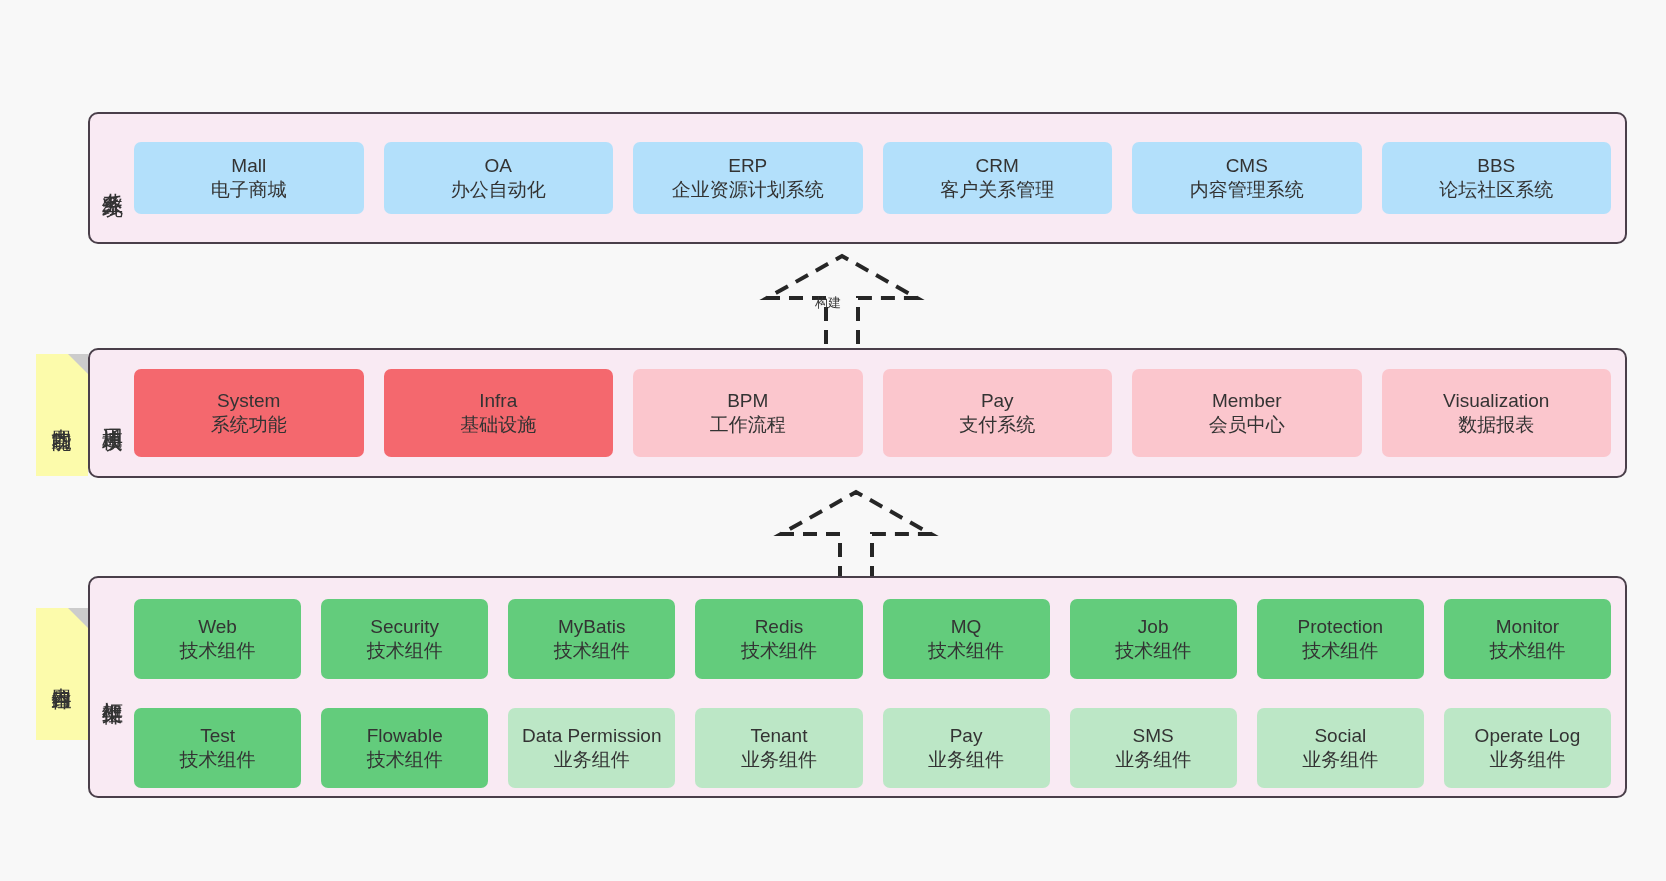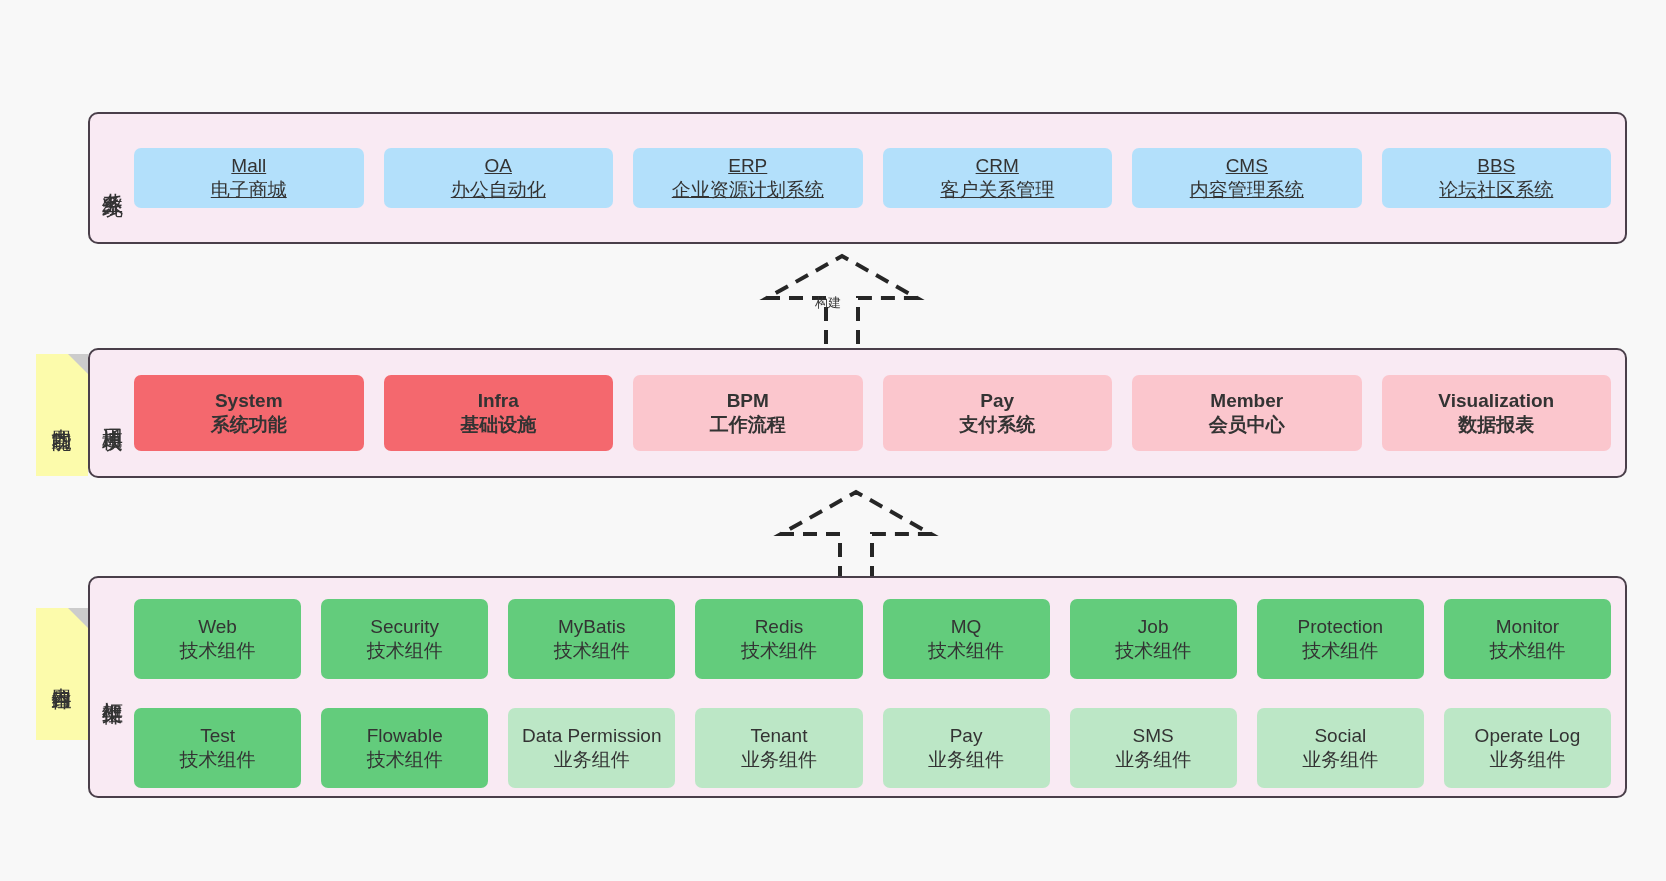--- a/index.html
+++ b/index.html
@@ -84,26 +84,26 @@
   .node.blue   { background: #b3e0fb; }
   .node.red    { background: #f4686e; }
   .node.pink   { background: #fbc6cd; }
   .node.green  { background: #63cc7c; }
   .node.lgreen { background: #bce7c6; }
 
   
   #layer-business {
     left: 88px;  top: 112px;  width: 1539px; height: 132px;
   }
-  #layer-business .node { height: 60px; text-decoration: underline; }
+  #layer-business .node { height: 72px; }
 
   #layer-common {
     left: 88px;  top: 348px;  width: 1539px; height: 130px;
   }
-  #layer-common .node { height: 76px; font-weight: bold; }
+  #layer-common .node { height: 88px; }
 
   #layer-framework {
     left: 88px;  top: 576px;  width: 1539px; height: 222px;
   }
   #layer-framework .node { height: 80px; margin-top: 13px; }
 
   
   .tag {
     position: absolute;
     width: 52px;

